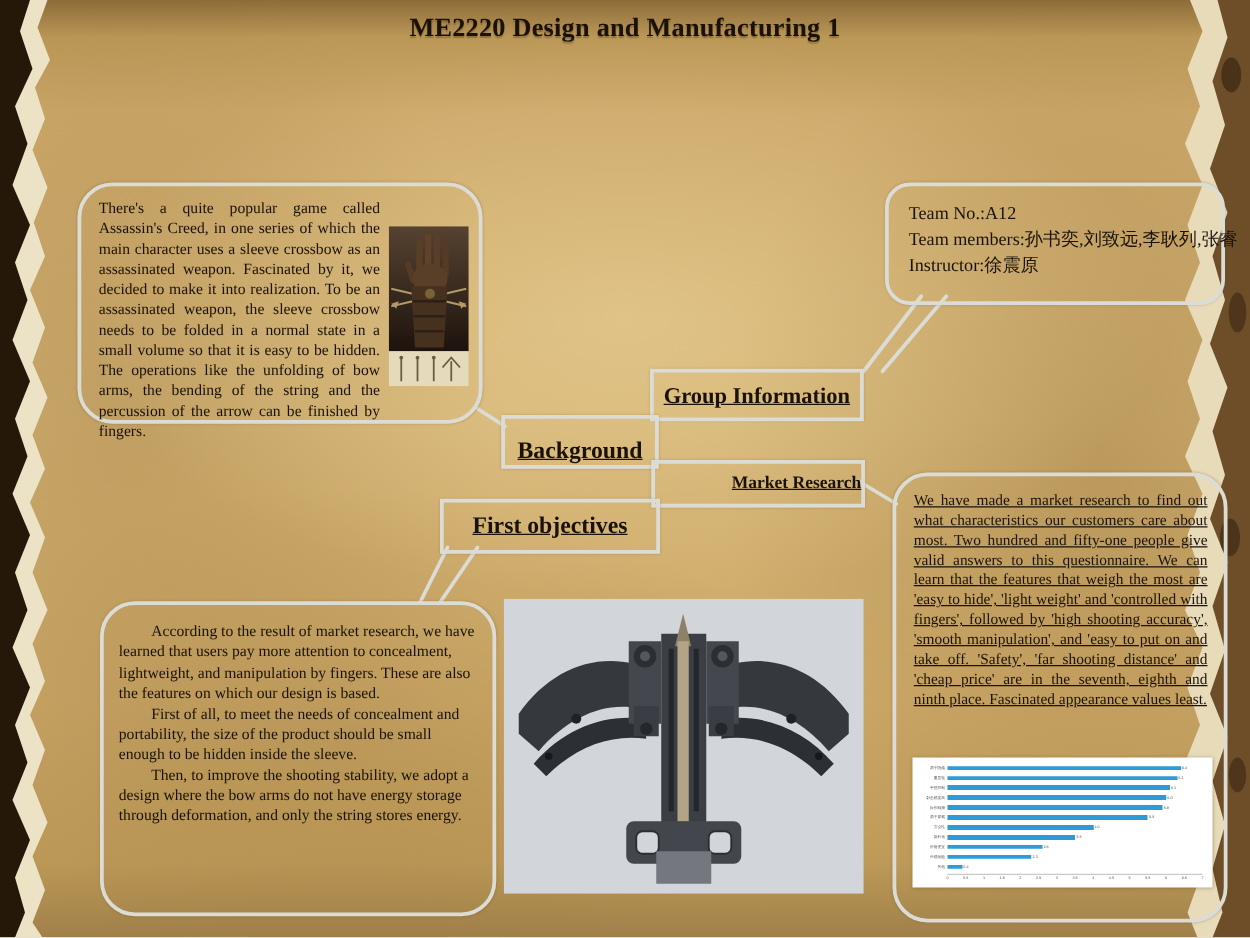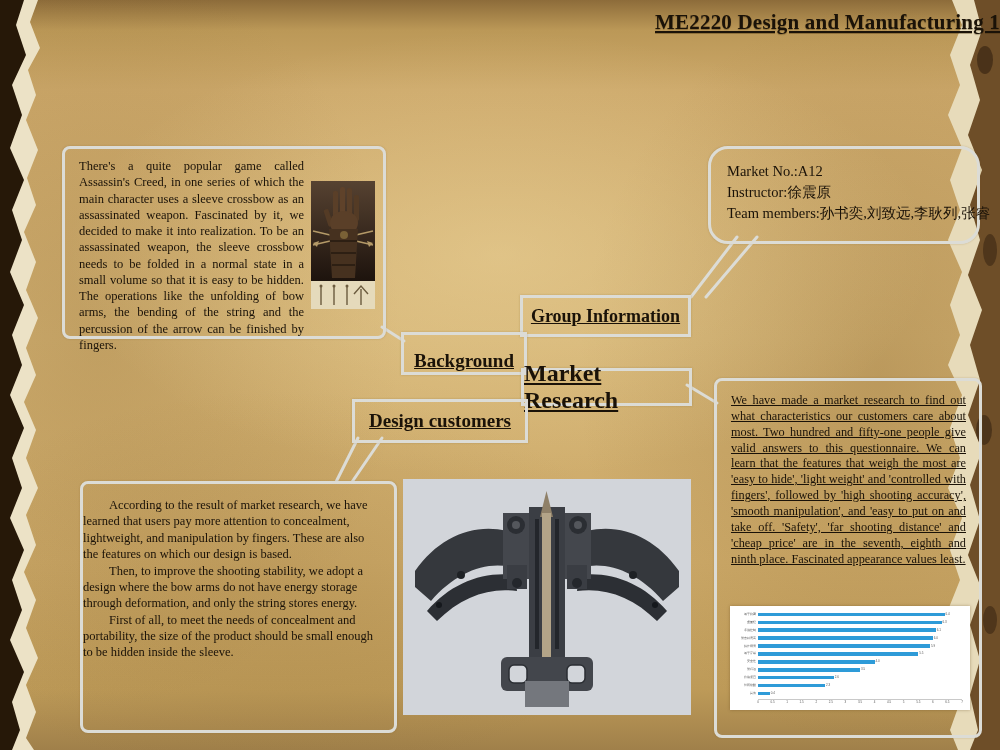--- a/index.html
+++ b/index.html
@@ -8,44 +8,44 @@
     font-family:"Liberation Serif",serif;color:#1a1208;
     background:
       radial-gradient(ellipse 620px 320px at 50% 34%, rgba(248,228,172,0.38), rgba(248,228,172,0) 70%),
       radial-gradient(ellipse 520px 280px at 28% 78%, rgba(118,84,30,0.16), rgba(118,84,30,0) 70%),
       radial-gradient(ellipse 420px 520px at 88% 50%, rgba(128,92,38,0.28), rgba(128,92,38,0) 72%),
       radial-gradient(ellipse 420px 520px at 10% 45%, rgba(128,92,38,0.22), rgba(128,92,38,0) 72%),
       linear-gradient(180deg,#8d6c3a 0%,#bb9857 4%,#ccA86a 12%,#d3b273 45%,#cdaa69 75%,#bd9a58 92%,#a0804a 100%);
   }
   svg{display:block;}
   .edge-layer,.connector-layer{position:absolute;left:0;top:0;width:1000px;height:750px;pointer-events:none;}
-  .titles{position:absolute;left:0;width:1000px;text-align:right;text-decoration:underline;}
+  .titles{position:absolute;left:0;width:1000px;text-align:center;}
   .course-title{top:10px;font-size:21px;font-weight:bold;letter-spacing:0.2px;text-shadow:0 1px 1px rgba(60,40,10,0.35);}
   .main-title{top:64px;font-size:31px;font-weight:bold;letter-spacing:0.5px;text-shadow:0 1px 2px rgba(60,40,10,0.35);}
   .bubble{
-    position:absolute;border:3px solid #dcdcd6;border-radius:8px;
+    position:absolute;border:3px solid #dcdcd6;border-radius:28px;
     box-shadow:0 0 2px rgba(120,90,40,0.35);
   }
   .label-box{
     position:absolute;border:3px solid #dcdcd6;background:transparent;
     display:flex;align-items:center;justify-content:center;
     font-weight:bold;box-shadow:0 0 2px rgba(120,90,40,0.3);text-decoration:underline;
   }
   .body-text{font-size:12.5px;line-height:1.3;text-align:justify;}
   .box-background{left:62px;top:146px;width:318px;height:187px;}
   .box-background .inner{display:flex;padding:9px 8px 8px 14px;gap:7px;}
   .box-background .txt{width:228px;}
   .box-groupinfo{left:708px;top:146px;width:266px;height:92px;border-radius:20px;}
   .box-groupinfo .inner{padding:12px 6px 0 16px;font-size:14.5px;line-height:1.44;white-space:nowrap;}
   .lbl-gi{left:520px;top:295px;width:165px;height:36px;font-size:18px;}
   .lbl-bg{left:401px;top:332px;width:120px;height:37px;font-size:19px;align-items:flex-end;}
-  .lbl-mr{left:521px;top:368px;width:165px;height:32px;font-size:24px;}
+  .lbl-mr{left:521px;top:368px;width:165px;height:32px;font-size:14px;justify-content:flex-end;}
   .lbl-do{left:352px;top:399px;width:170px;height:38px;font-size:19px;}
   .box-design{left:80px;top:481px;width:311px;height:246px;}
-  .box-design .inner{padding:13px 14px 0 0;font-size:12.5px;line-height:1.31;text-align:left;}
+  .box-design .inner{padding:13px 14px 0 12px;font-size:12.5px;line-height:1.31;text-align:left;}
   .box-design p{margin:0;text-indent:26px;}
   .box-market{left:714px;top:378px;width:262px;height:354px;text-decoration:underline;}
   .box-market .inner{padding:12px 13px 0 14px;font-size:12.3px;line-height:1.29;}
   .cad-image{position:absolute;left:403px;top:479px;width:288px;height:236px;}
   .hb-image{width:64px;height:128px;margin-top:23px;flex:none;}
   
   .chart{position:absolute;left:730px;top:606px;width:240px;height:104px;background:#ffffff;
          box-shadow:0 0 3px rgba(90,60,20,0.4);padding:0;}
   .chart-rows{position:absolute;left:4px;top:5px;right:8px;height:86px;display:flex;flex-direction:column;justify-content:space-between;}
   .ch-row{display:flex;align-items:center;height:7px;}
@@ -119,44 +119,44 @@
         <line x1="36" y1="106" x2="36" y2="124" stroke="#6b5b3e" stroke-width="1.4"></line>
         <circle cx="36" cy="105" r="1.5" fill="#6b5b3e"></circle>
         <line x1="50" y1="108" x2="50" y2="124" stroke="#6b5b3e" stroke-width="1.4"></line>
         <polyline points="43,113 50,105 57,113" fill="none" stroke="#6b5b3e" stroke-width="1.4"></polyline>
       </svg>
     </div>
   </div>
 
   <div class="bubble box-groupinfo">
     <div class="inner">
-      <div>Market No.:A12</div>
+      <div>Team No.:A12</div>
+      <div>Team members:孙书奕,刘致远,李耿列,张睿</div>
       <div>Instructor:徐震原</div>
-      <div>Team members:孙书奕,刘致远,李耿列,张睿</div>
     </div>
   </div>
 
   <div class="label-box lbl-gi">
     <span>Group Information</span>
   </div>
   <div class="label-box lbl-bg">
     <span>Background</span>
   </div>
   <div class="label-box lbl-mr">
     <span>Market Research</span>
   </div>
   <div class="label-box lbl-do">
-    <span>Design customers</span>
+    <span>First objectives</span>
   </div>
 
   <div class="bubble box-design">
     <div class="inner">
       <p>According to the result of market research, we have learned that users pay more attention to concealment, lightweight, and manipulation by fingers. These are also the features on which our design is based.</p>
+      <p>First of all, to meet the needs of concealment and portability, the size of the product should be small enough to be hidden inside the sleeve.</p>
       <p>Then, to improve the shooting stability, we adopt a design where the bow arms do not have energy storage through deformation, and only the string stores energy.</p>
-      <p>First of all, to meet the needs of concealment and portability, the size of the product should be small enough to be hidden inside the sleeve.</p>
     </div>
   </div>
 
   <svg class="cad-image" viewBox="0 0 288 236">
     <rect x="0" y="0" width="288" height="236" fill="#d2d5da"></rect>
     <path d="M104,52 C70,44 36,58 12,92 L12,108 L28,122 C52,94 82,82 108,88 Z" fill="#35383d"></path>
     <path d="M184,52 C218,44 252,58 276,92 L276,108 L260,122 C236,94 206,82 180,88 Z" fill="#35383d"></path>
     <path d="M112,96 C80,92 48,104 24,132 L34,142 C58,118 86,108 114,112 Z" fill="#2c2f34"></path>
     <path d="M176,96 C208,92 240,104 264,132 L254,142 C230,118 202,108 174,112 Z" fill="#2c2f34"></path>
     <circle cx="58" cy="96" r="4" fill="#1e2125"></circle>

